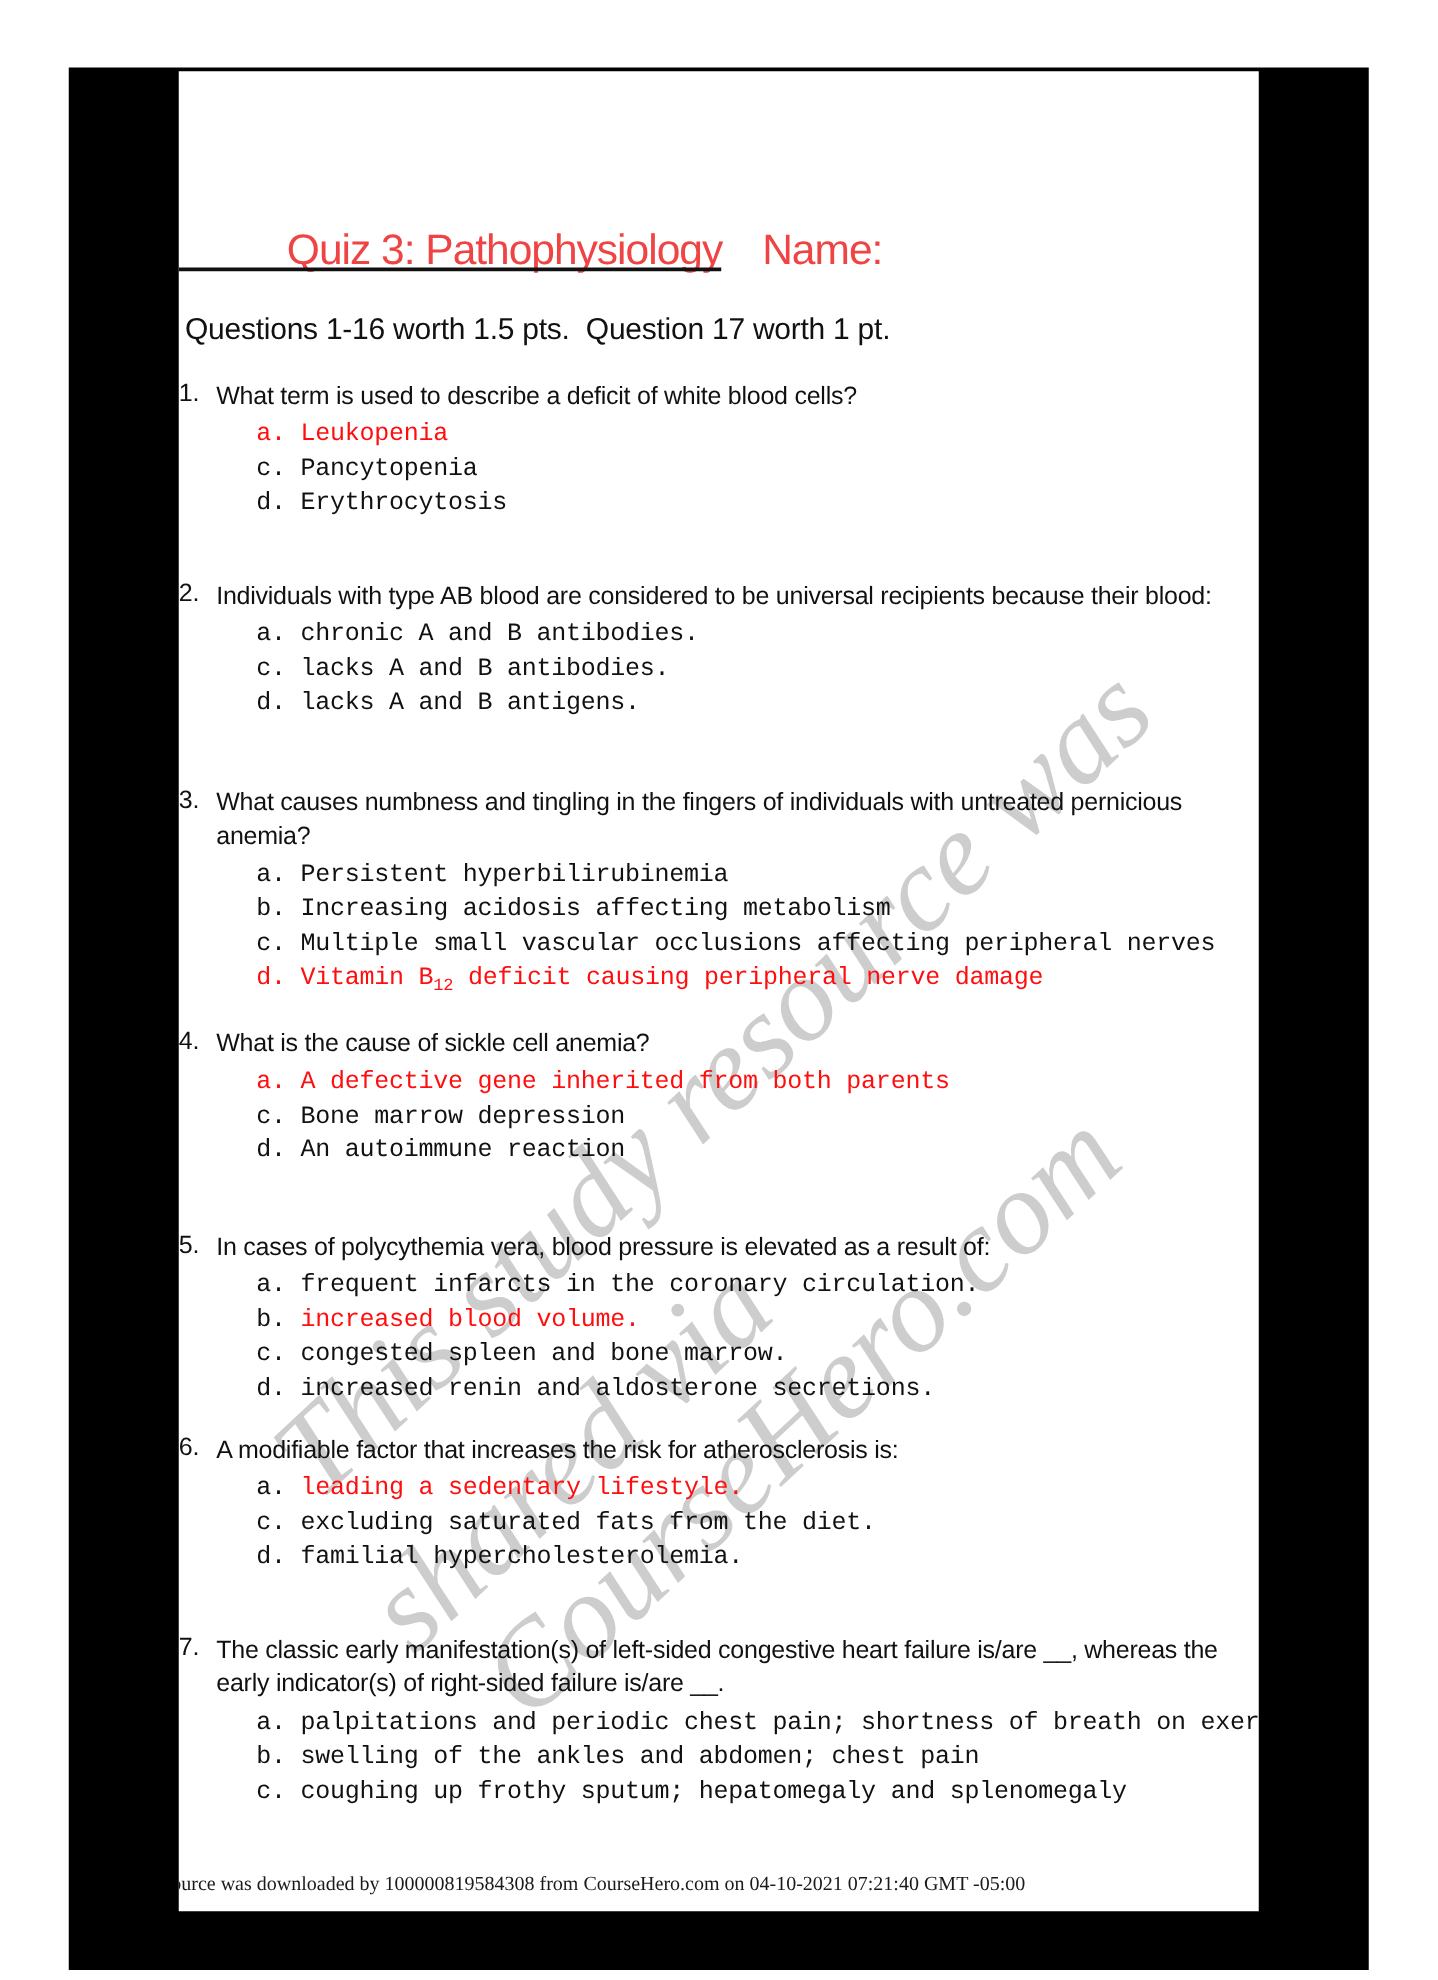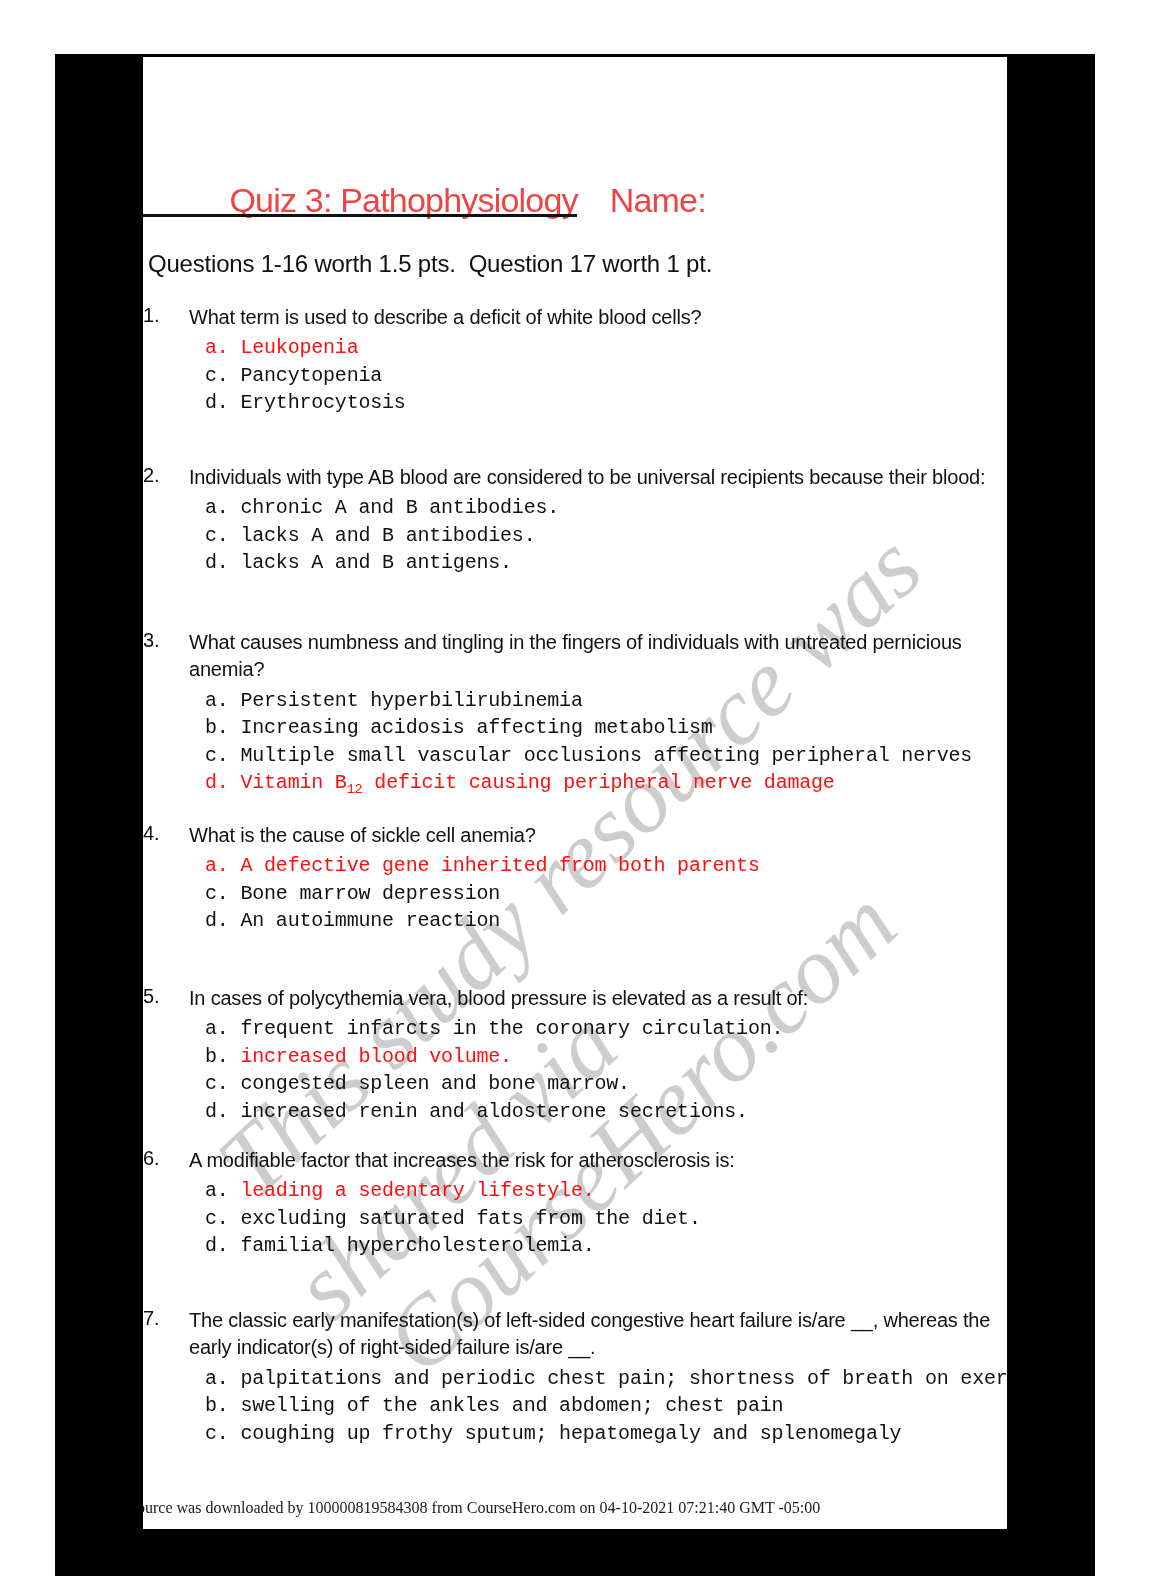--- a/index.html
+++ b/index.html
@@ -49,21 +49,21 @@
   .instructions {
     position:absolute; left:5px; top:193px;
     font-size:24px; letter-spacing:-0.2px; color:#111;
     white-space:pre;
   }
   .question {
     position:absolute; left:0; width:864px;
     font-size:20px; letter-spacing:-0.2px; color:#111;
   }
   .q-num { position:absolute; left:0; top:0; }
-  .stem-line { margin-left:46px; line-height:27.4px; white-space:nowrap; }
+  .stem-line { margin-left:30px; line-height:27.4px; white-space:nowrap; }
   .stem-line.cont { }
   .options { margin-left:62px; margin-top:3px; }
   .option { line-height:27.4px; height:27.4px; white-space:nowrap;font-family:Liberation Mono, monospace; }
   .red { color:var(--answer-red,#fe0e0e); }
   sub.b12 { font-size:0.68em; }
   .q1 { top:247px; }
   .q2 { top:407px; }
   .q3 { top:572px; }
   .q4 { top:765px; }
   .q5 { top:928px; }

